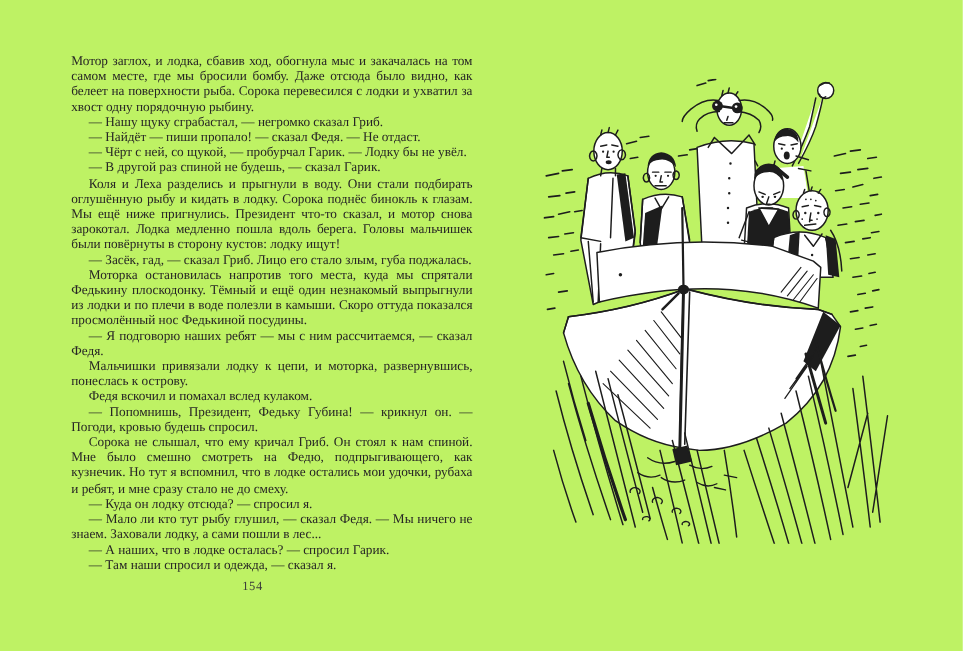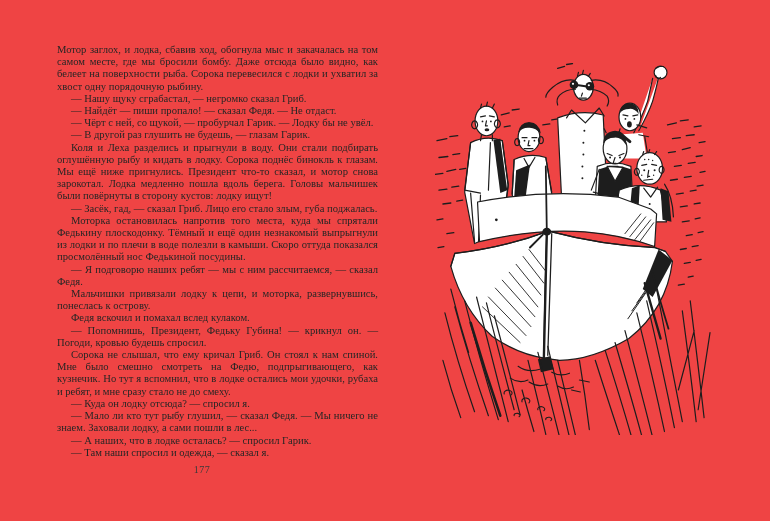--- a/index.html
+++ b/index.html
@@ -1,17 +1,17 @@
 <!DOCTYPE html>
 <html lang="ru"><head>
 <meta charset="utf-8">
 <style>
   html,body{margin:0;padding:0;}
   body{width:770px;height:521px;background:#fdfdfc;font-family:"Liberation Serif", serif;}
-  .spread{position:relative;width:770px;height:521px;background:#ef4444;overflow:hidden;}
+  .spread{position:relative;width:770px;height:521px;background:#bef264;overflow:hidden;}
   .text-block{
     position:absolute;left:57px;top:44px;width:321px;
     font-size:10.6px;line-height:12.2px;color:#272625;
     text-align:justify;hyphens:auto;-webkit-hyphens:auto;
   }
   .text-block p{margin:0;padding:0;text-indent:14px;}
   .text-block p:first-child{text-indent:0;}
   .page-number{
     position:absolute;left:57px;top:464px;width:290px;
     text-align:center;font-size:10px;color:#3a3a3a;letter-spacing:0.5px;
@@ -23,35 +23,35 @@
 <body>
 
 <div class="spread">
 
   <div class="page">
     <div class="text-block" lang="ru">
         <p>Мотор заглох, и лодка, сбавив ход, обогнула мыс и закачалась на том самом месте, где мы бросили бомбу. Даже отсюда было видно, как белеет на поверхности рыба. Сорока перевесился с лодки и ухватил за хвост одну порядочную рыбину.</p>
         <p>— Нашу щуку сграбастал, — негромко сказал Гриб.</p>
         <p>— Найдёт — пиши пропало! — сказал Федя. — Не отдаст.</p>
         <p>— Чёрт с ней, со щукой, — пробурчал Гарик. — Лодку бы не увёл.</p>
-        <p>— В другой раз глушить не будешь, — глазам Гарик.</p>
+        <p>— В другой раз спиной не будешь, — сказал Гарик.</p>
         <p>Коля и Леха разделись и прыгнули в воду. Они стали подбирать оглушённую рыбу и кидать в лодку. Сорока поднёс бинокль к глазам. Мы ещё ниже пригнулись. Президент что-то сказал, и мотор снова зарокотал. Лодка медленно пошла вдоль берега. Головы мальчишек были повёрнуты в сторону кустов: лодку ищут!</p>
         <p>— Засёк, гад, — сказал Гриб. Лицо его стало злым, губа поджалась.</p>
         <p>Моторка остановилась напротив того места, куда мы спрятали Федькину плоскодонку. Тёмный и ещё один незнакомый выпрыгнули из лодки и по плечи в воде полезли в камыши. Скоро оттуда показался просмолённый нос Федькиной посудины.</p>
         <p>— Я подговорю наших ребят — мы с ним рассчитаемся, — сказал Федя.</p>
         <p>Мальчишки привязали лодку к цепи, и моторка, развернувшись, понеслась к острову.</p>
         <p>Федя вскочил и помахал вслед кулаком.</p>
         <p>— Попомнишь, Президент, Федьку Губина! — крикнул он. — Погоди, кровью будешь спросил.</p>
         <p>Сорока не слышал, что ему кричал Гриб. Он стоял к нам спиной. Мне было смешно смотреть на Федю, подпрыгивающего, как кузнечик. Но тут я вспомнил, что в лодке остались мои удочки, рубаха и ребят, и мне сразу стало не до смеху.</p>
         <p>— Куда он лодку отсюда? — спросил я.</p>
         <p>— Мало ли кто тут рыбу глушил, — сказал Федя. — Мы ничего не знаем. Заховали лодку, а сами пошли в лес...</p>
         <p>— А наших, что в лодке осталась? — спросил Гарик.</p>
         <p>— Там наши спросил и одежда, — сказал я.</p>
       </div>
-    <div class="page-number">177</div>
+    <div class="page-number">154</div>
   </div>
 
   <div class="page">
     <svg class="illustration" viewBox="0 0 280 375" width="277" height="372" stroke="#1d1d1d" fill="none" stroke-width="1.2" stroke-linecap="round" stroke-linejoin="round">
 
       <g stroke-width="1.3">
         <path d="M124,5 l7,-2 M133,1 l6,-1"></path>
         <path d="M2,78 l10,-2 M15,74 l8,-1 M4,95 l9,-1 M18,92 l7,-1 M0,112 l8,-1 M12,109 l9,-2 M25,107 l6,-1 M4,128 l8,-1 M17,125 l7,-1 M8,142 l8,-1 M22,139 l6,-1 M2,158 l6,-1 M12,172 l7,-1 M3,186 l6,-1"></path>
         <path d="M67,52 l8,-2 M78,47 l7,-1 M70,64 l6,-1 M109,62 l7,-1 M118,57 l6,-1"></path>
         <path d="M235,62 l9,-2 M248,58 l8,-1 M262,64 l7,-1 M240,76 l8,-1 M254,73 l8,-1 M267,80 l6,-1 M236,90 l7,-1 M250,87 l8,-2 M264,94 l6,-1 M242,104 l7,-1 M256,101 l7,-1 M268,110 l5,-1 M238,118 l7,-1 M252,115 l7,-1 M265,124 l6,-1 M244,132 l7,-1 M258,129 l6,-1 M248,145 l7,-1 M262,142 l6,-1"></path>

